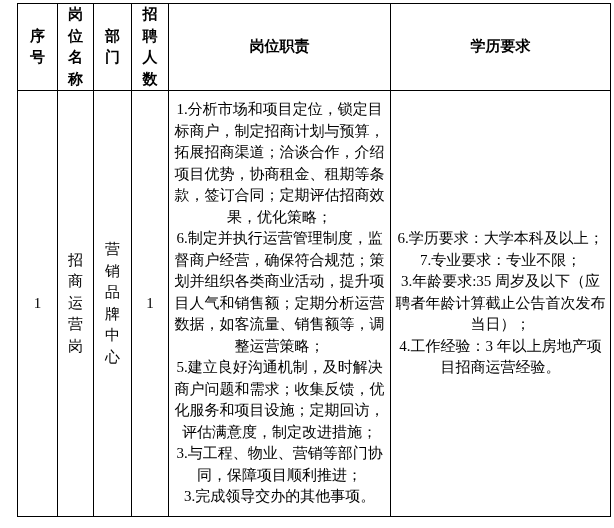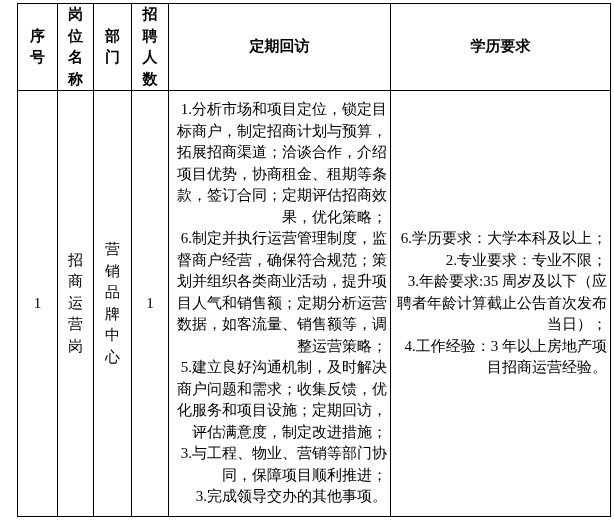--- a/index.html
+++ b/index.html
@@ -42,21 +42,21 @@
     vertical-align: middle;
   }
   .center { text-align: center; }
   .vtext {
     display: inline-block;
     white-space: pre-line;
     text-align: center;
   }
   .textcell {
     padding: 0 3px;
-    text-align: right;
+    text-align: center;
   }
   .textcell p { margin: 0; }
 </style>
 </head>
 <body>
 
 <div class="page">
   <table class="job-table">
     <colgroup>
       <col style="width:40px">
@@ -81,21 +81,21 @@
       <th>
         <span class="vtext">部
 门</span>
       </th>
       <th>
         <span class="vtext">招
 聘
 人
 数</span>
       </th>
-      <th>定期回访</th>
+      <th>岗位职责</th>
       <th>学历要求</th>
     </tr>
     <tr class="body-row">
       <td class="center">1</td>
       <td class="center">
         <span class="vtext">招
 商
 运
 营
 岗</span>
@@ -111,20 +111,20 @@
       <td class="center">1</td>
       <td class="textcell">
             <p>1.分析市场和项目定位，锁定目标商户，制定招商计划与预算，拓展招商渠道；洽谈合作，介绍项目优势，协商租金、租期等条款，签订合同；定期评估招商效果，优化策略；</p>
             <p>6.制定并执行运营管理制度，监督商户经营，确保符合规范；策划并组织各类商业活动，提升项目人气和销售额；定期分析运营数据，如客流量、销售额等，调整运营策略；</p>
             <p>5.建立良好沟通机制，及时解决商户问题和需求；收集反馈，优化服务和项目设施；定期回访，评估满意度，制定改进措施；</p>
             <p>3.与工程、物业、营销等部门协同，保障项目顺利推进；</p>
             <p>3.完成领导交办的其他事项。</p>
           </td>
       <td class="textcell">
             <p>6.学历要求：大学本科及以上；</p>
-            <p>2.专业要求：专业不限；</p>
+            <p>7.专业要求：专业不限；</p>
             <p>3.年龄要求:35 周岁及以下（应聘者年龄计算截止公告首次发布当日）；</p>
             <p>4.工作经验：3 年以上房地产项目招商运营经验。</p>
           </td>
     </tr>
   </tbody>
     </table>
 </div>
 
 </body></html>

